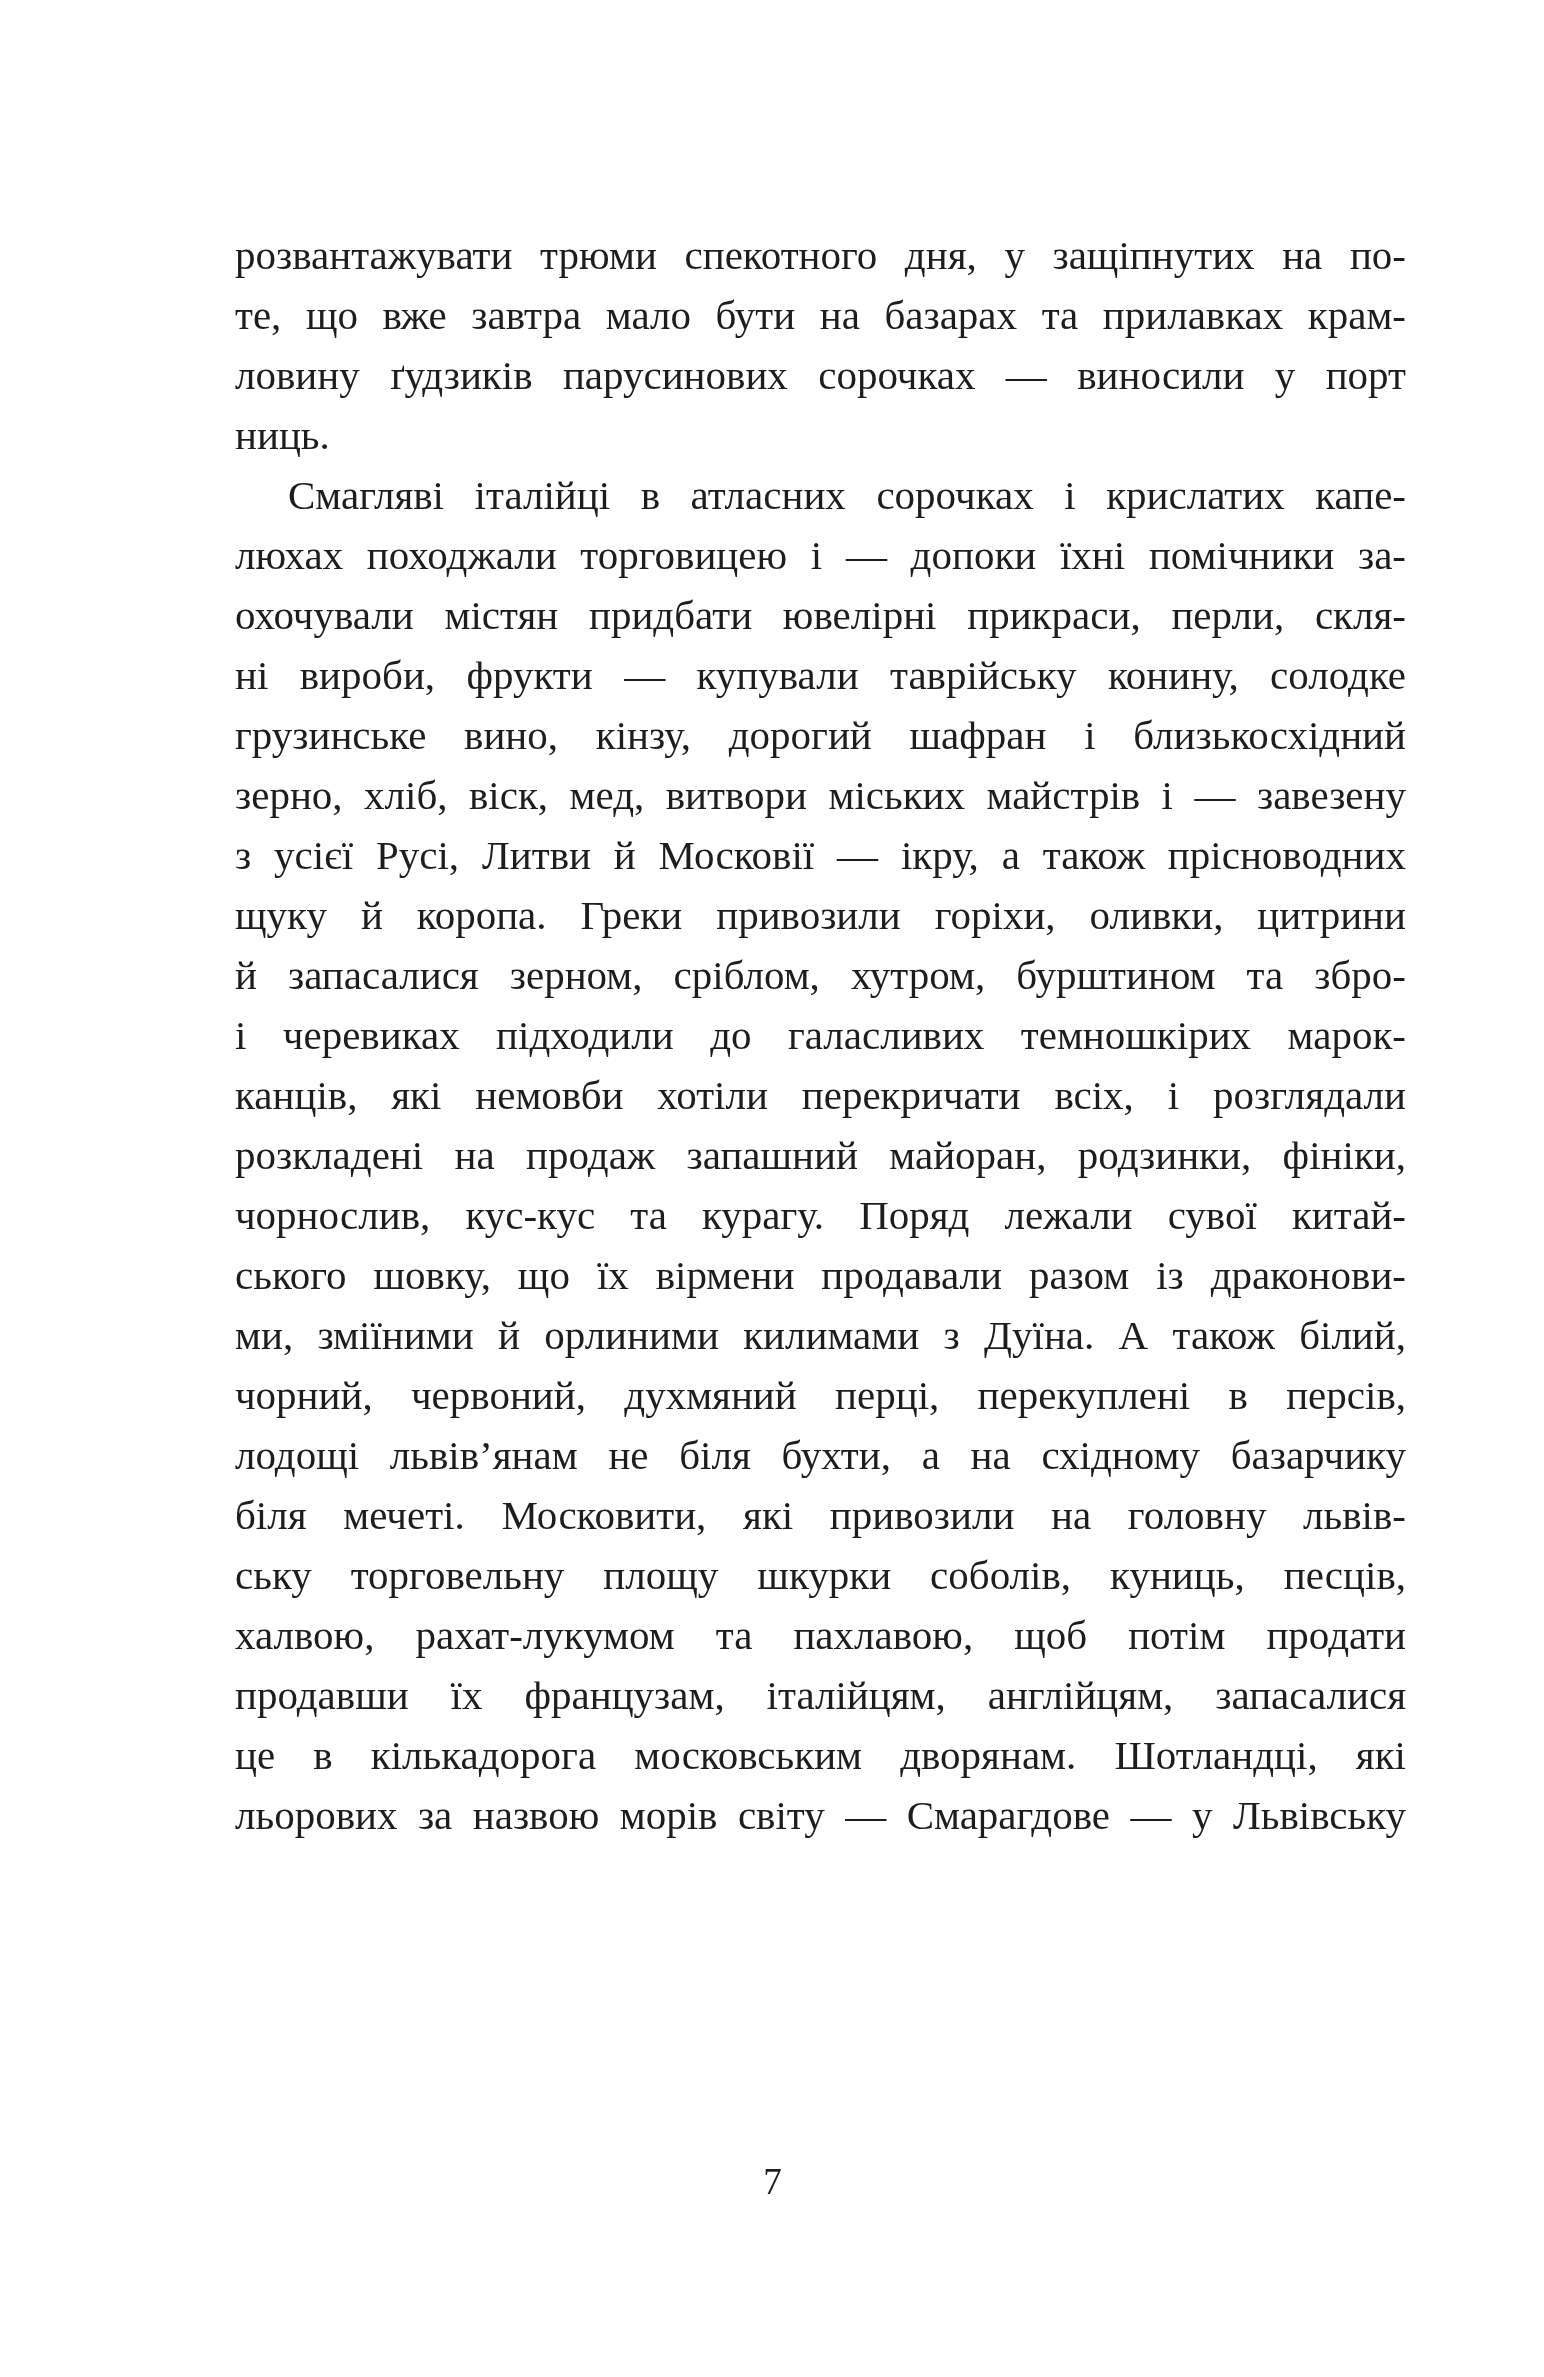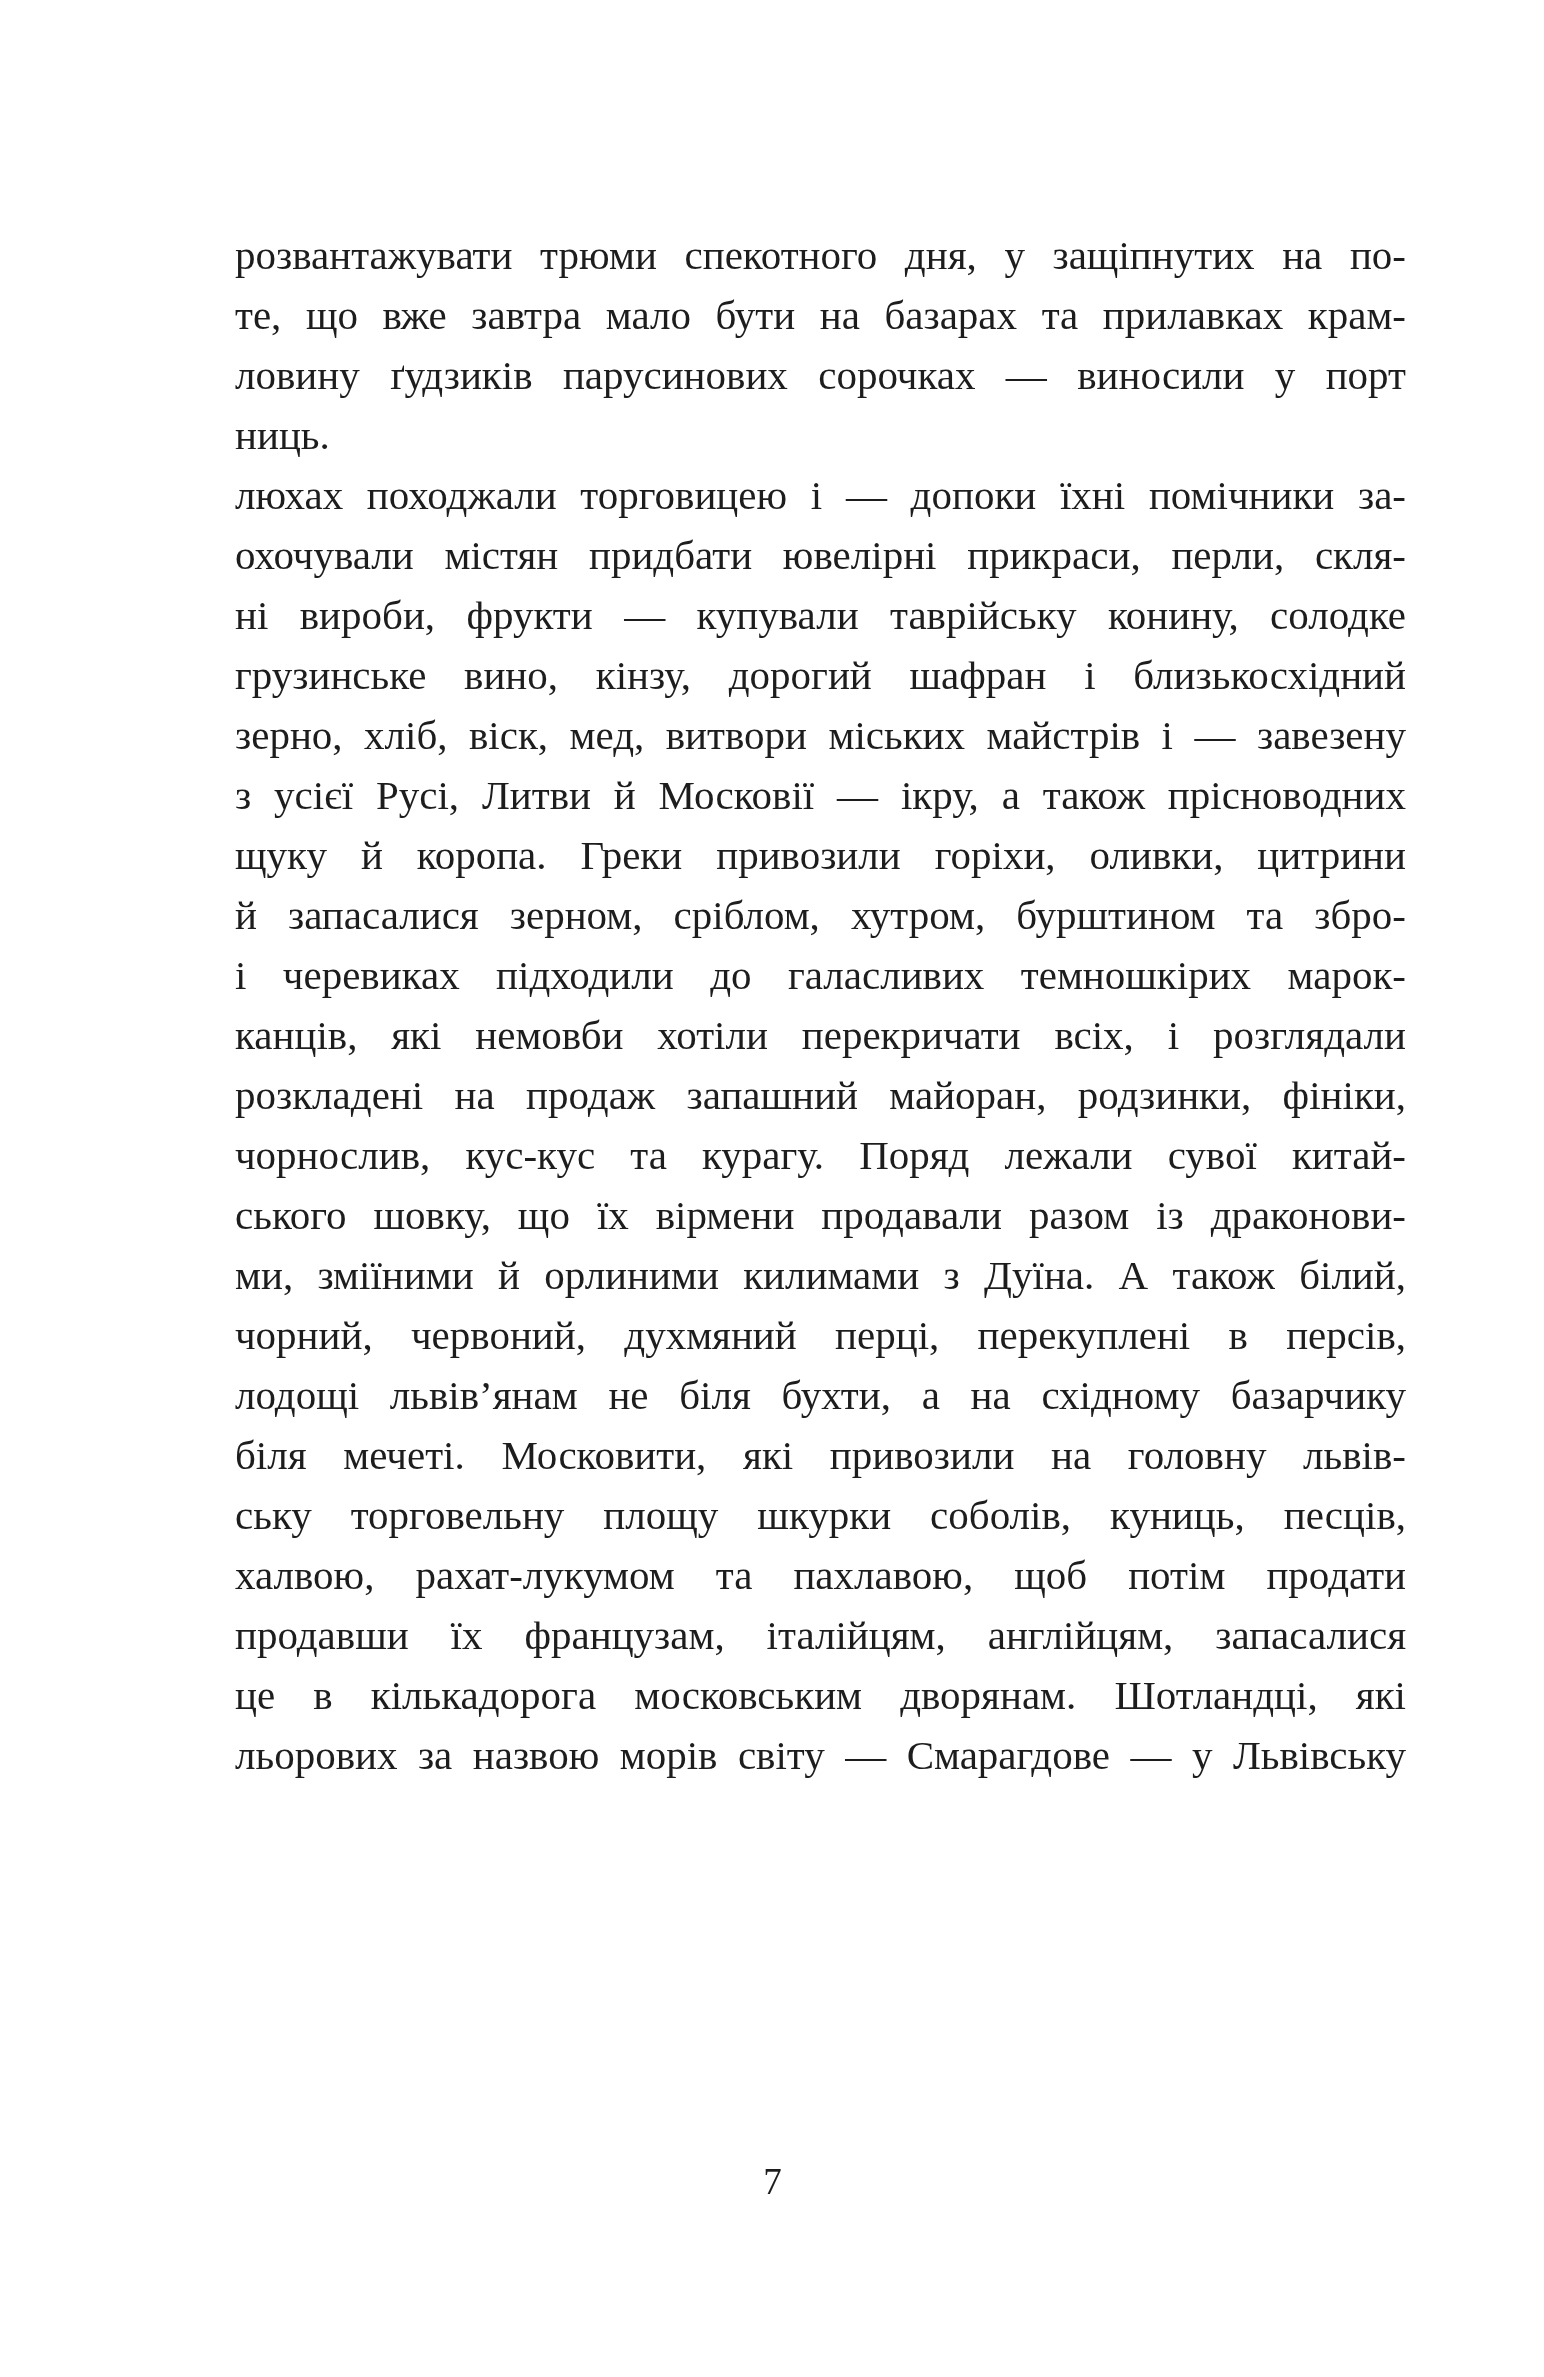--- a/index.html
+++ b/index.html
@@ -57,20 +57,21 @@
 </style>
 </head>
 <body>
 
 <div class="page">
   <div class="text-block">
       <div class="line">розвантажувати трюми спекотного дня, у защіпнутих на по-</div>
       <div class="line">те, що вже завтра мало бути на базарах та прилавках крам-</div>
       <div class="line">ловину ґудзиків парусинових сорочках — виносили у порт</div>
       <div class="line para-end">ниць.</div>
+      <div class="line indent">Смагляві італійці в атласних сорочках і крислатих капе-</div>
       <div class="line">люхах походжали торговицею і — допоки їхні помічники за-</div>
       <div class="line">охочували містян придбати ювелірні прикраси, перли, скля-</div>
       <div class="line">ні вироби, фрукти — купували таврійську конину, солодке</div>
       <div class="line">грузинське вино, кінзу, дорогий шафран і близькосхідний</div>
       <div class="line">зерно, хліб, віск, мед, витвори міських майстрів і — завезену</div>
       <div class="line">з усієї Русі, Литви й Московії — ікру, а також прісноводних</div>
       <div class="line">щуку й коропа. Греки привозили горіхи, оливки, цитрини</div>
       <div class="line">й запасалися зерном, сріблом, хутром, бурштином та збро-</div>
       <div class="line">і черевиках підходили до галасливих темношкірих марок-</div>
       <div class="line">канців, які немовби хотіли перекричати всіх, і розглядали</div>

